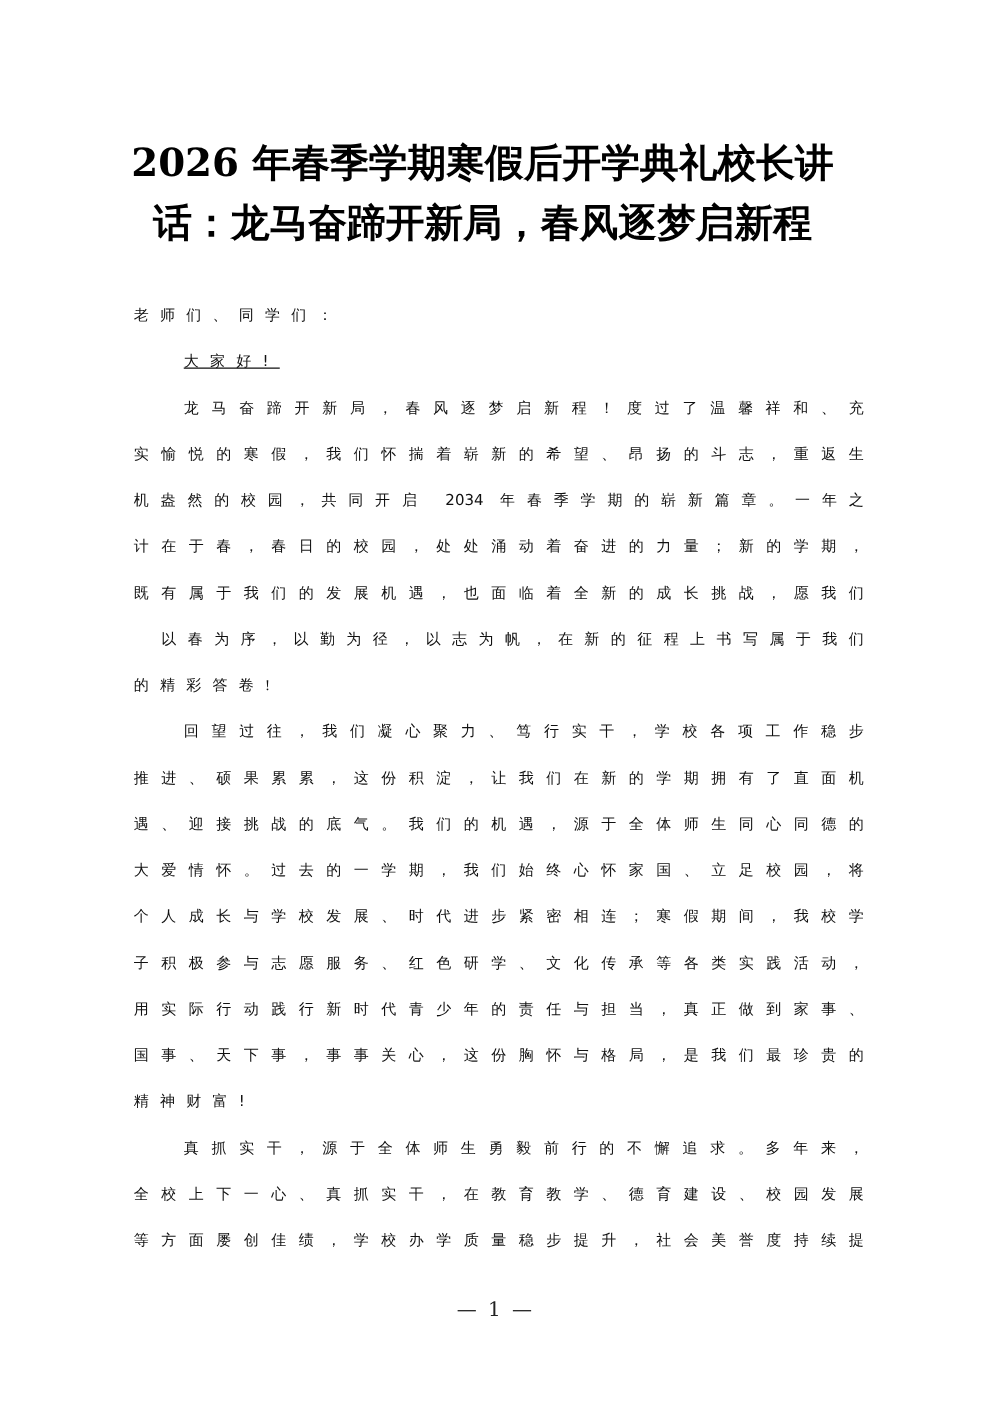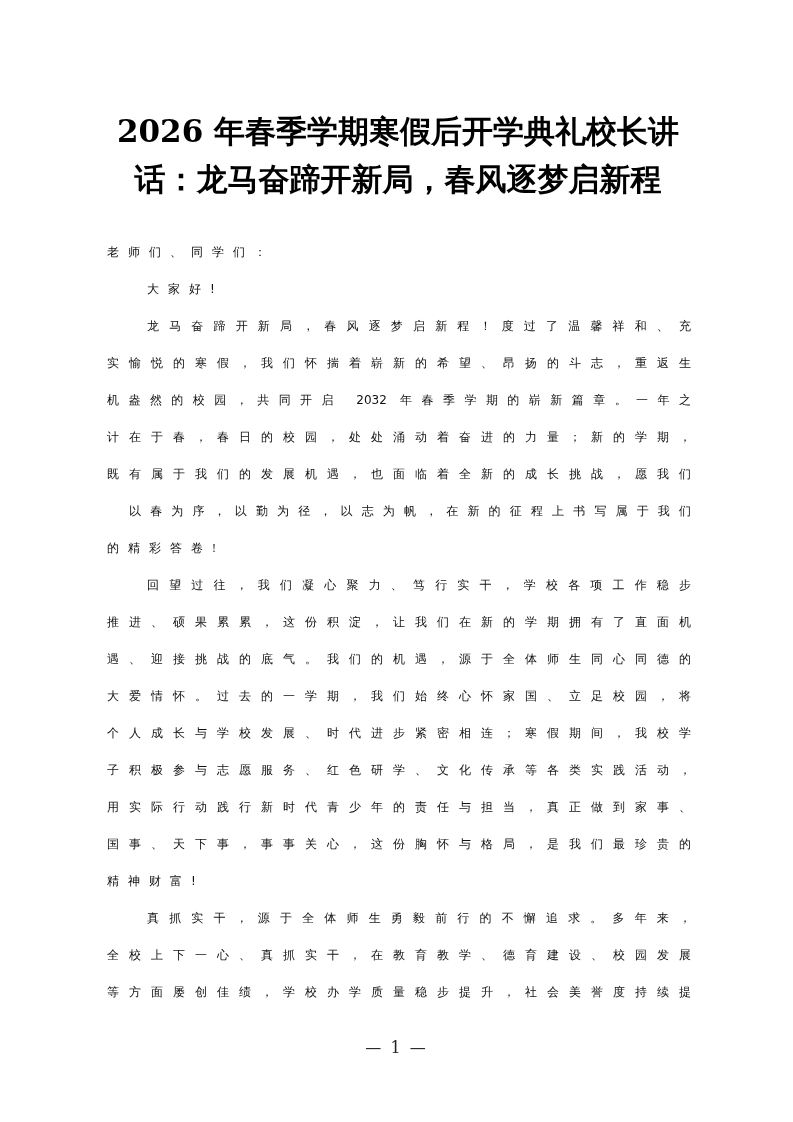--- a/index.html
+++ b/index.html
@@ -1,19 +1,19 @@
 <!DOCTYPE html>
 <html><head>
 <meta charset="utf-8">
 <style>
   html, body { margin: 0; padding: 0; background: #ffffff; }
   body { width: 793px; height: 1122px; position: relative; overflow: hidden; }
   .page { position: absolute; left: 0; top: 0; width: 793px; height: 1122px; background: #ffffff; }
   .title {
-    position: absolute; left: 100px; top: 107px; width: 596px;
+    position: absolute; left: 88px; top: 107px; width: 596px;
     font-family: "DejaVu Serif", "Liberation Serif", serif;
     font-weight: bold; font-size: 31px; line-height: 48px; color: #000;
     text-align: center;
   }
   .body {
     position: absolute; left: 107px; top: 234px; width: 584px;
     font-family: "DejaVu Sans", "Liberation Sans", sans-serif;
     font-size: 12px; color: #111; line-height: 37px;
   }
   .line {
@@ -32,24 +32,24 @@
 <body>
 
 <div class="page">
   <div class="title">
     <div>2026 年春季学期寒假后开学典礼校长讲</div>
     <div>话：龙马奋蹄开新局，春风逐梦启新程</div>
   </div>
 
   <div class="body" id="body">
       <span class="line last" style="letter-spacing: 9px;">老师们、同学们：</span>
-      <span class="line indent last" style="letter-spacing: 9px;">大家好!</span>
+      <span class="line indent last" style="letter-spacing: 9px; text-decoration: underline;">大家好!</span>
       <span class="line indent" style="letter-spacing: 0px;">龙马奋蹄开新局，春风逐梦启新程！度过了温馨祥和、充</span>
       <span class="line" style="letter-spacing: 0px;">实愉悦的寒假，我们怀揣着崭新的希望、昂扬的斗志，重返生</span>
-      <span class="line" style="letter-spacing: 0px;">机盎然的校园，共同开启 2032 年春季学期的崭新篇章。一年之</span>
+      <span class="line" style="letter-spacing: 0px;">机盎然的校园，共同开启 2034 年春季学期的崭新篇章。一年之</span>
       <span class="line" style="letter-spacing: 0px;">计在于春，春日的校园，处处涌动着奋进的力量；新的学期，</span>
       <span class="line" style="letter-spacing: 0px;">既有属于我们的发展机遇，也面临着全新的成长挑战，愿我们</span>
       <span class="line" style="letter-spacing: 0px; margin-left: 22px;">以春为序，以勤为径，以志为帆，在新的征程上书写属于我们</span>
       <span class="line last" style="letter-spacing: 9px; font-family: Liberation Serif, serif;">的精彩答卷!</span>
       <span class="line indent" style="letter-spacing: 0px;">回望过往，我们凝心聚力、笃行实干，学校各项工作稳步</span>
       <span class="line" style="letter-spacing: 0px;">推进、硕果累累，这份积淀，让我们在新的学期拥有了直面机</span>
       <span class="line" style="letter-spacing: 0px;">遇、迎接挑战的底气。我们的机遇，源于全体师生同心同德的</span>
       <span class="line" style="letter-spacing: 0px;">大爱情怀。过去的一学期，我们始终心怀家国、立足校园，将</span>
       <span class="line" style="letter-spacing: 0px;">个人成长与学校发展、时代进步紧密相连；寒假期间，我校学</span>
       <span class="line" style="letter-spacing: 0px;">子积极参与志愿服务、红色研学、文化传承等各类实践活动，</span>

